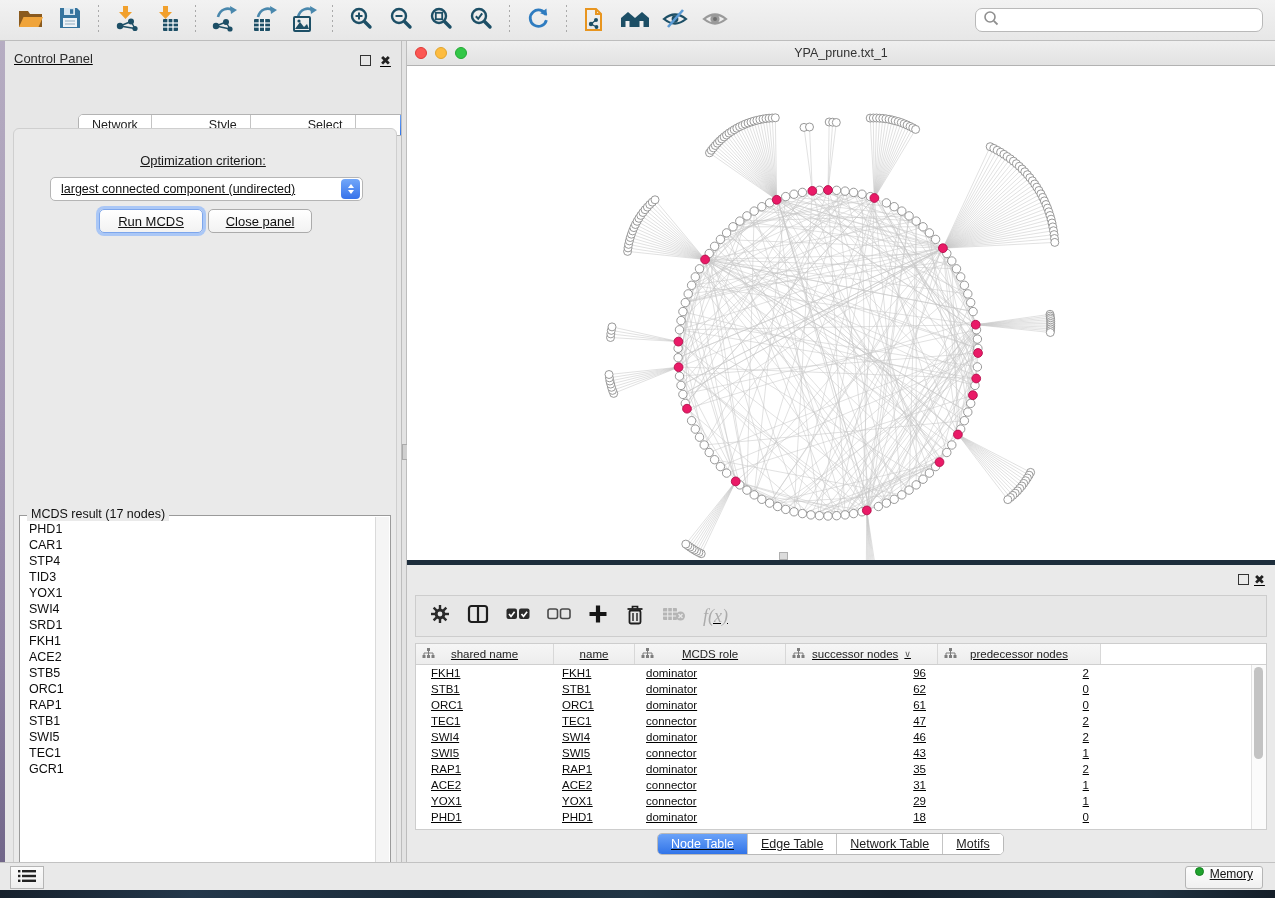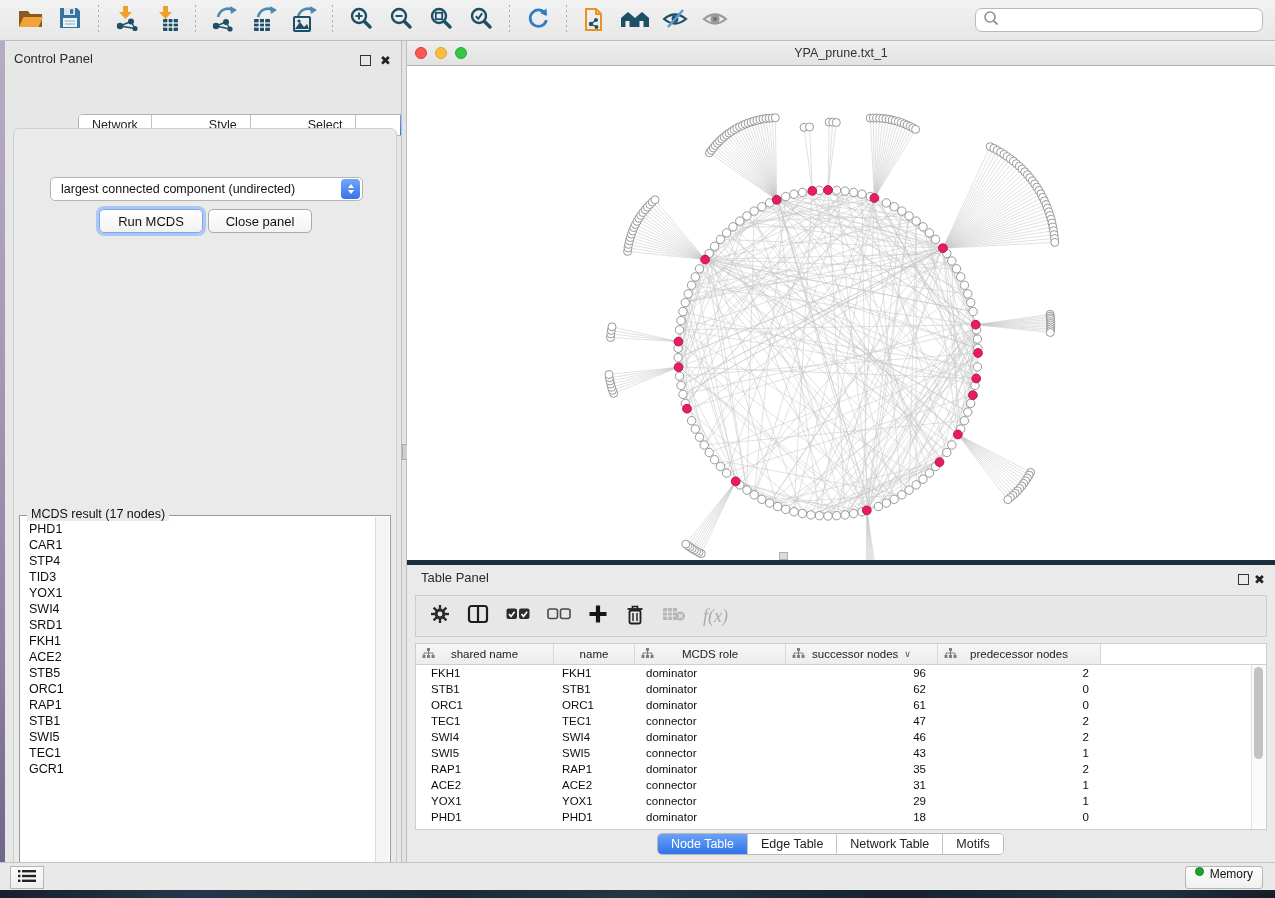--- a/index.html
+++ b/index.html
@@ -1,18 +1,18 @@
 <!DOCTYPE html>
 <html><head>
 <meta charset="utf-8">
 <style>
   html,body{margin:0;padding:0;}
   body{width:1275px;height:898px;position:relative;overflow:hidden;
        font-family:"Liberation Sans","DejaVu Sans",sans-serif;background:#1d2e3c;}
-  .abs{position:absolute;}
+  .abs{position:absolute;text-decoration:underline;}
   
   #toolbar{left:0;top:0;width:1275px;height:41px;background:linear-gradient(#f2f2f2,#e7e7e7);
            border-bottom:1px solid #bdbdbd;display:flex;align-items:center;box-sizing:border-box;padding-left:10px;}
   .tbtn{width:34px;height:32px;display:flex;align-items:center;justify-content:center;margin:0 3px;cursor:pointer;}
   .tsep{width:1px;height:30px;margin:0 8px;background:repeating-linear-gradient(#aaa 0 2px,transparent 2px 5px);}
   #searchbox{margin-left:auto;margin-right:12px;width:288px;height:24px;background:#fff;border:1px solid #b9b9b9;
              border-radius:7px;display:flex;align-items:center;padding-left:6px;box-sizing:border-box;}
   #searchbox input{border:none;outline:none;flex:1;font-size:12px;background:transparent;height:18px;}
   
   #leftstrip{left:0;top:41px;width:5px;height:821px;background:linear-gradient(#b6adc2,#a295b3 45%,#8d80a2 75%,#716689);}
@@ -240,20 +240,21 @@
   <div class="abs" style="left:9px;top:8px;"><span class="paneltitle">Control Panel</span></div>
   <div class="abs" style="left:355px;top:11px;"><span class="float-icon"></span></div>
   <div class="abs" style="left:375px;top:10px;"><span class="close-icon">✖</span></div>
   <div id="cp-tabs" class="abs">
       <div class="seg">Network</div>
       <div class="seg">Style</div>
       <div class="seg">Select</div>
       <div class="seg active">MCDS</div>
     </div>
   <div id="cp-inner" class="abs"></div>
+  <div id="opt-label" class="abs">Optimization criterion:</div>
   <div id="criterion" class="abs">
     <span class="val">largest connected component (undirected)</span>
     <span id="stepper">
         <span class="chev-up"></span>
         <span class="chev-dn"></span>
       </span>
   </div>
   <div id="run-btn" class="btn abs">Run MCDS</div>
   <div id="closepanel-btn" class="btn abs">Close panel</div>
   <div id="resultbox" class="abs">
@@ -982,23 +983,20 @@
           <circle cx="280.0" cy="342.7" r="4.4" fill="#ea1a67" stroke="#b30f4c" stroke-width="0.9"></circle>
           <circle cx="271.6" cy="301.2" r="4.4" fill="#ea1a67" stroke="#b30f4c" stroke-width="0.9"></circle>
           <circle cx="271.4" cy="275.6" r="4.4" fill="#ea1a67" stroke="#b30f4c" stroke-width="0.9"></circle>
         </g>
       </svg>
   </div>
   <div id="netgrip" class="abs"></div>
 </div>
 
 <div id="tablepanel" class="abs">
-  <div id="tp-title" class="abs">
-    <span class="paneltitle" style="margin-left:14px;">Table Panel</span>
-  </div>
   <div class="abs" style="left:831px;top:6px;"><span class="float-icon"></span></div>
   <div class="abs" style="left:847px;top:5px;"><span class="close-icon">✖</span></div>
 
   <div id="tp-toolbar" class="abs">
     <span class="tpbtn">
         <span><svg width="20" height="20" viewBox="0 0 20 20">
             <g fill="#2b2b2b">
               <rect x="8.8" y="1" width="2.4" height="18"></rect>
               <rect x="8.8" y="1" width="2.4" height="18" transform="rotate(45 10 10)"></rect>
               <rect x="8.8" y="1" width="2.4" height="18" transform="rotate(90 10 10)"></rect>

